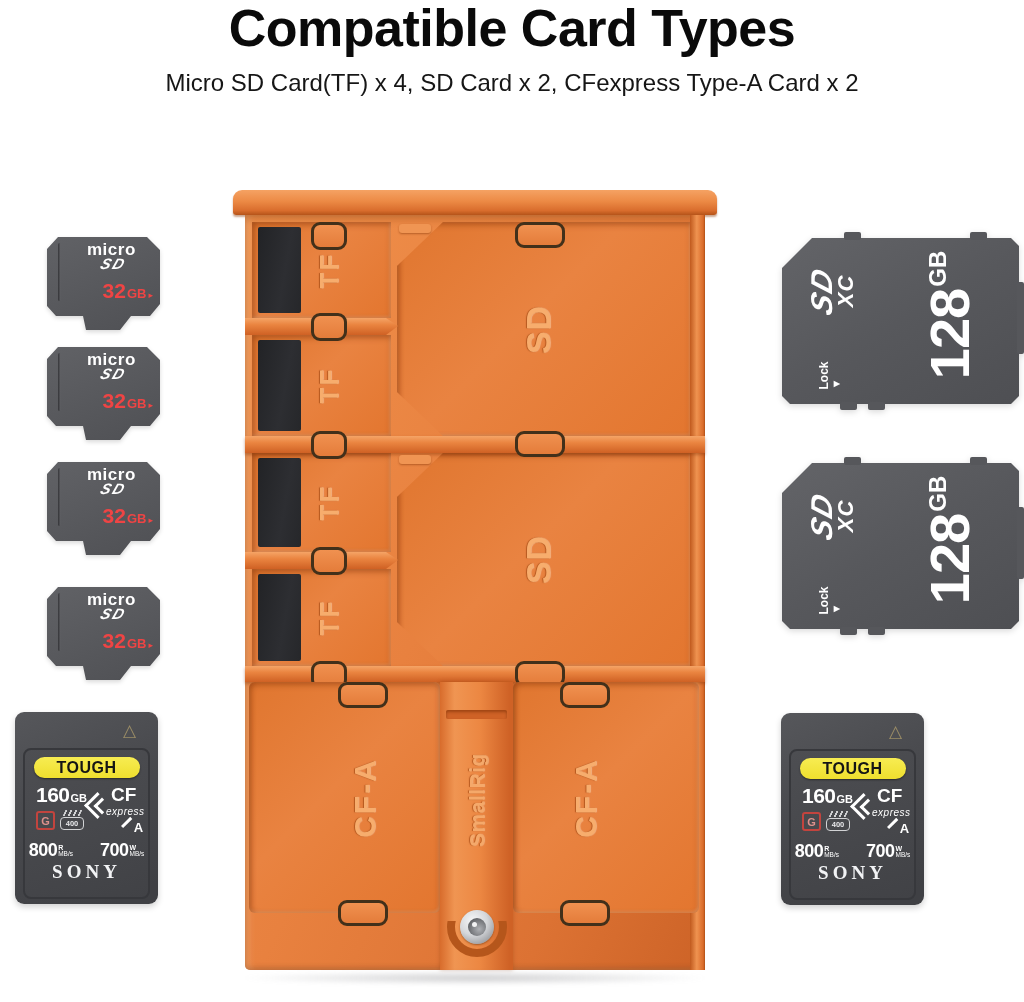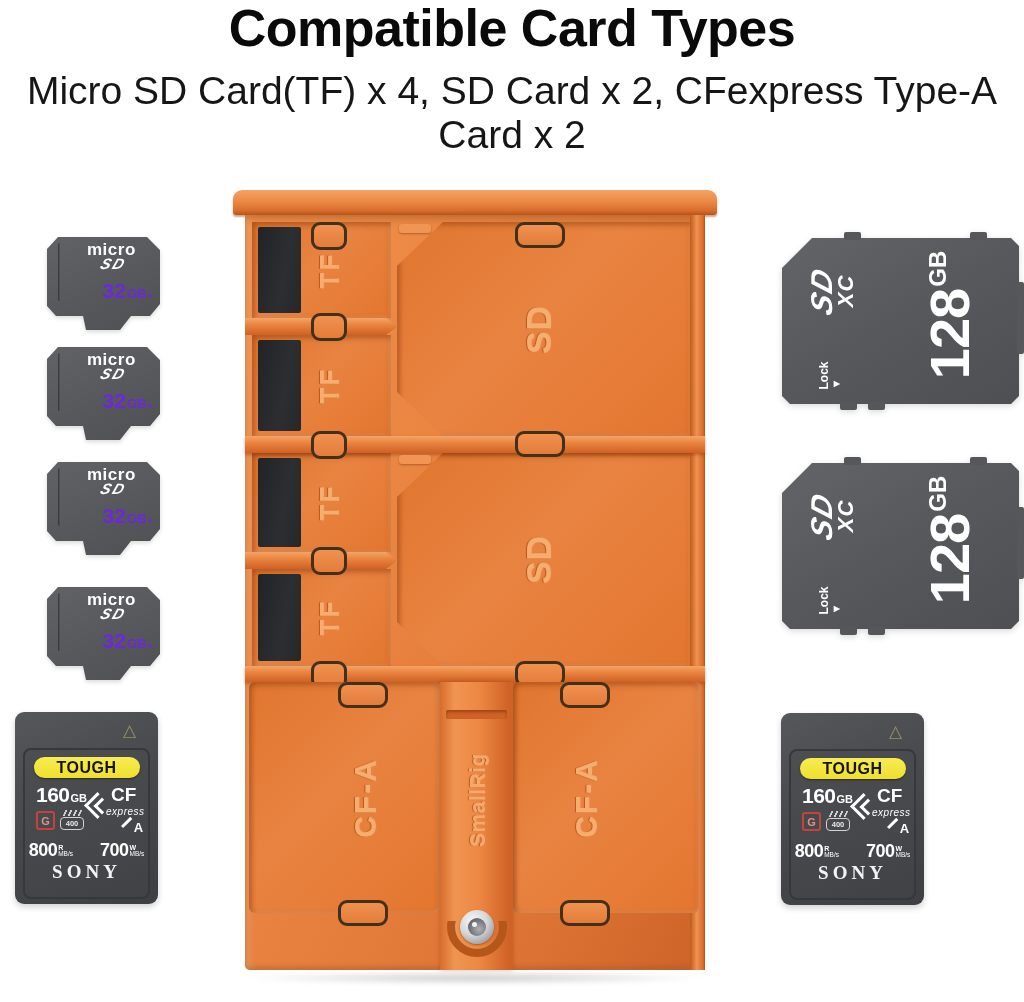--- a/index.html
+++ b/index.html
@@ -3,34 +3,34 @@
 <meta charset="utf-8">
 <style>
   html,body{margin:0;padding:0;background:#fff;}
   .stage{position:relative;width:1024px;height:1002px;background:#ffffff;overflow:hidden;
          font-family:"Liberation Sans",sans-serif;-webkit-font-smoothing:antialiased;}
 
   
   .title{position:absolute;top:-2px;left:0;width:100%;text-align:center;
          font-size:52px;font-weight:700;color:#0a0a0a;letter-spacing:-0.5px;}
   .subtitle{position:absolute;top:69px;left:0;width:100%;text-align:center;
-            font-size:39px;font-weight:400;color:#161616;}
+            font-size:24px;font-weight:400;color:#161616;}
 
   
   .msd{position:absolute;width:113px;height:93px;filter:drop-shadow(0 2px 2px rgba(0,0,0,.15));}
   .msd-shape{position:absolute;inset:0;
     background:linear-gradient(155deg,#616266,#57585c 55%,#4f5054);
     clip-path:polygon(11px 0,100px 0,113px 13px,113px 67px,103px 79px,84px 79px,73px 93px,39px 93px,36px 79px,9px 79px,0 69px,0 12px);}
   .msd-ridge{position:absolute;left:11px;top:6px;width:3px;height:58px;border-radius:2px;
     background:linear-gradient(90deg,rgba(25,25,28,.6),rgba(130,130,135,.25));}
   .msd-logo{position:absolute;left:40px;top:6px;color:#fff;line-height:14px;}
   .msd-logo .l1{font-size:17px;font-weight:700;letter-spacing:.5px;}
   .msd-logo .l2{font-size:15px;font-weight:700;font-style:italic;transform:skewX(-20deg);
     display:inline-block;margin-left:14px;letter-spacing:2px;}
-  .msd-cap{position:absolute;right:7px;top:42px;color:#6d28d9;display:flex;align-items:baseline;}
+  .msd-cap{position:absolute;right:7px;top:42px;color:#ef4444;display:flex;align-items:baseline;}
   .msd-cap .n{font-size:21px;font-weight:700;}
   .msd-cap .u{font-size:13px;font-weight:700;margin-left:1px;}
   .msd-cap .ar{font-size:9px;margin-left:2px;}
 
   
   .sdc{position:absolute;width:237px;height:178px;filter:drop-shadow(0 2px 3px rgba(0,0,0,.15));}
   .sdc-body{position:absolute;top:6px;left:0;width:237px;height:166px;
     background:linear-gradient(150deg,#636468,#57585c 50%,#4e4f53);
     clip-path:polygon(30px 0,229px 0,237px 8px,237px 158px,229px 166px,8px 166px,0 158px,0 30px);}
   .sdc-tab{position:absolute;width:17px;height:8px;background:#56575b;border-radius:2px;}

